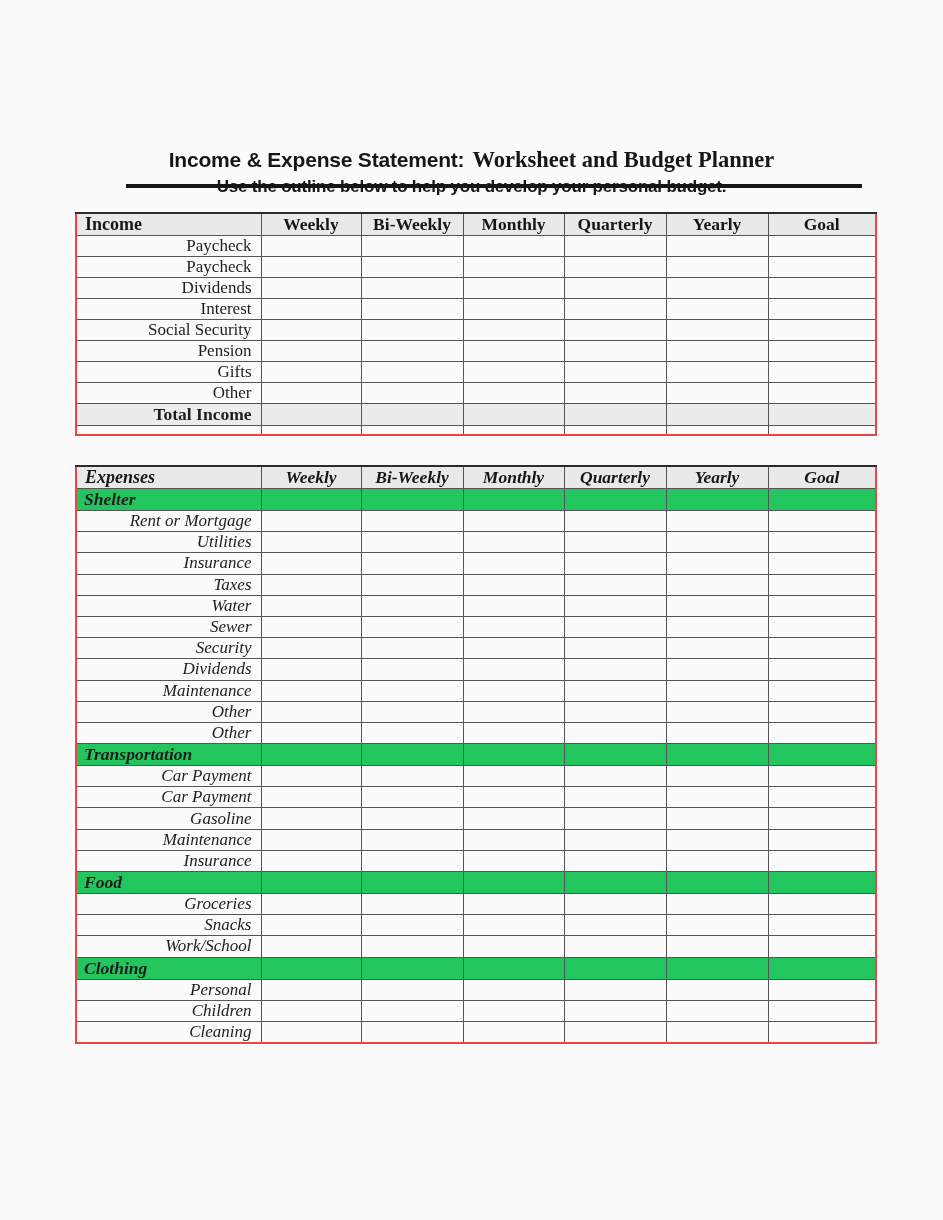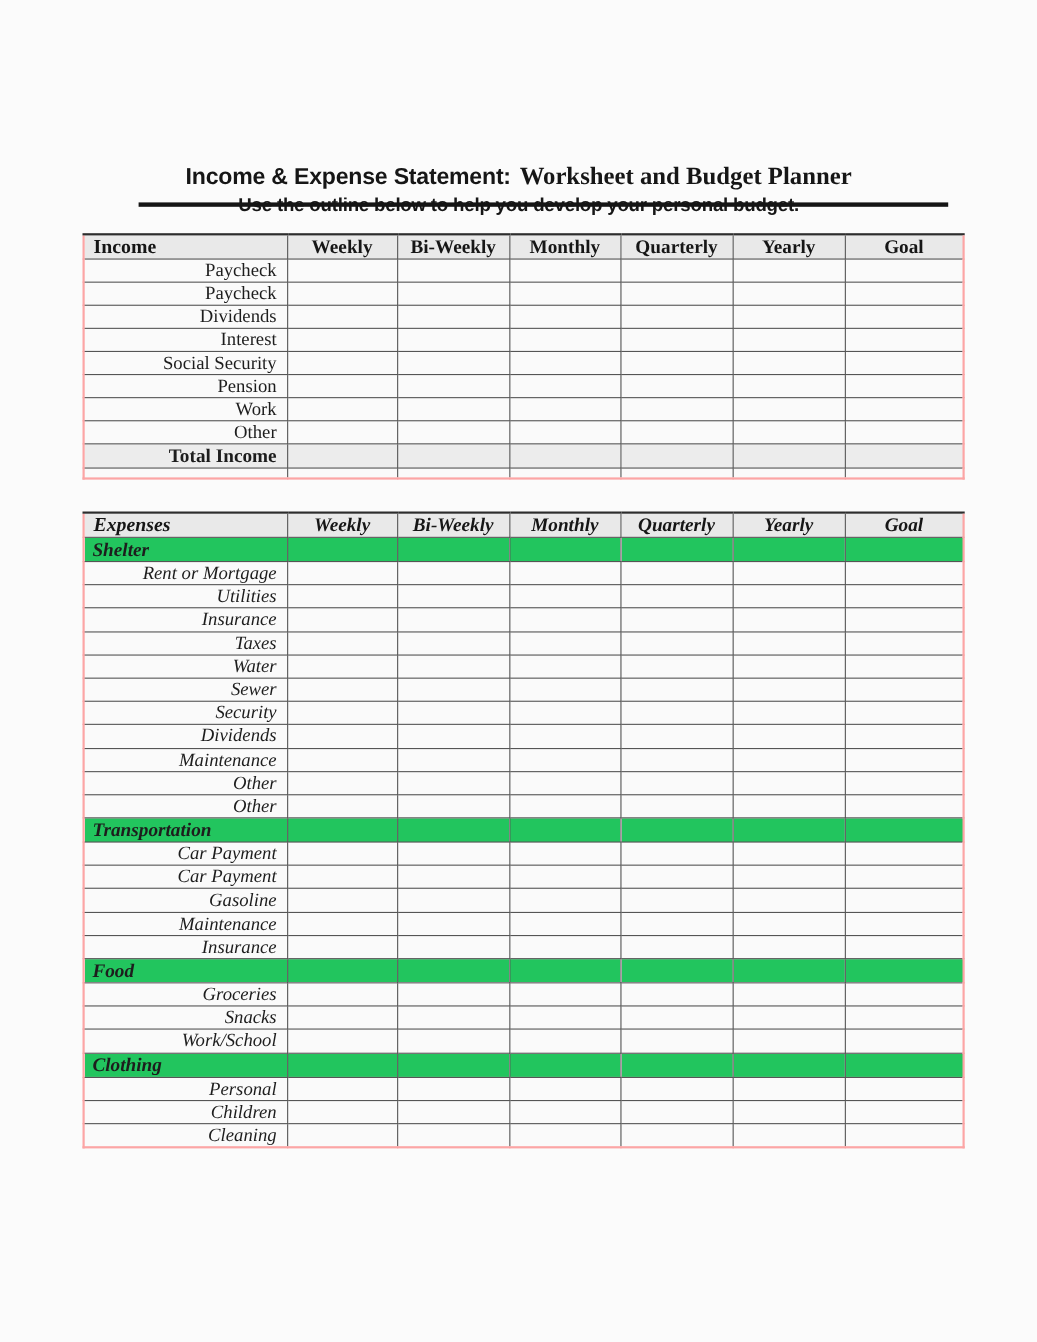--- a/index.html
+++ b/index.html
@@ -46,21 +46,21 @@
   table.grid {
     position:absolute;
     left:75px; width:800px;
     border-collapse:collapse;
     table-layout:fixed;
     background:#f9f9f9;
   }
   #income-table   { top:212px; }
   #expenses-table { top:465px;font-style:italic; }
 
-  table.grid { border:2px solid #fca5a5;padding-left:26px; }
+  table.grid { border:2px solid #ef4444;padding-left:26px; }
   .grid th, .grid td {
     border:1.5px solid #555;
     overflow:hidden;
     white-space:nowrap;
     vertical-align:middle;
   }
   .grid thead th {
     border-top:2.5px solid #2d2d2d;
     background:#e9e9e9;
     font-weight:bold;
@@ -180,21 +180,21 @@
         <tr class="item">
           <td class="lbl">Pension</td>
           <td class="cell"></td>
           <td class="cell"></td>
           <td class="cell"></td>
           <td class="cell"></td>
           <td class="cell"></td>
           <td class="cell"></td>
         </tr>
         <tr class="item">
-          <td class="lbl">Work</td>
+          <td class="lbl">Gifts</td>
           <td class="cell"></td>
           <td class="cell"></td>
           <td class="cell"></td>
           <td class="cell"></td>
           <td class="cell"></td>
           <td class="cell"></td>
         </tr>
         <tr class="item">
           <td class="lbl">Other</td>
           <td class="cell"></td>

